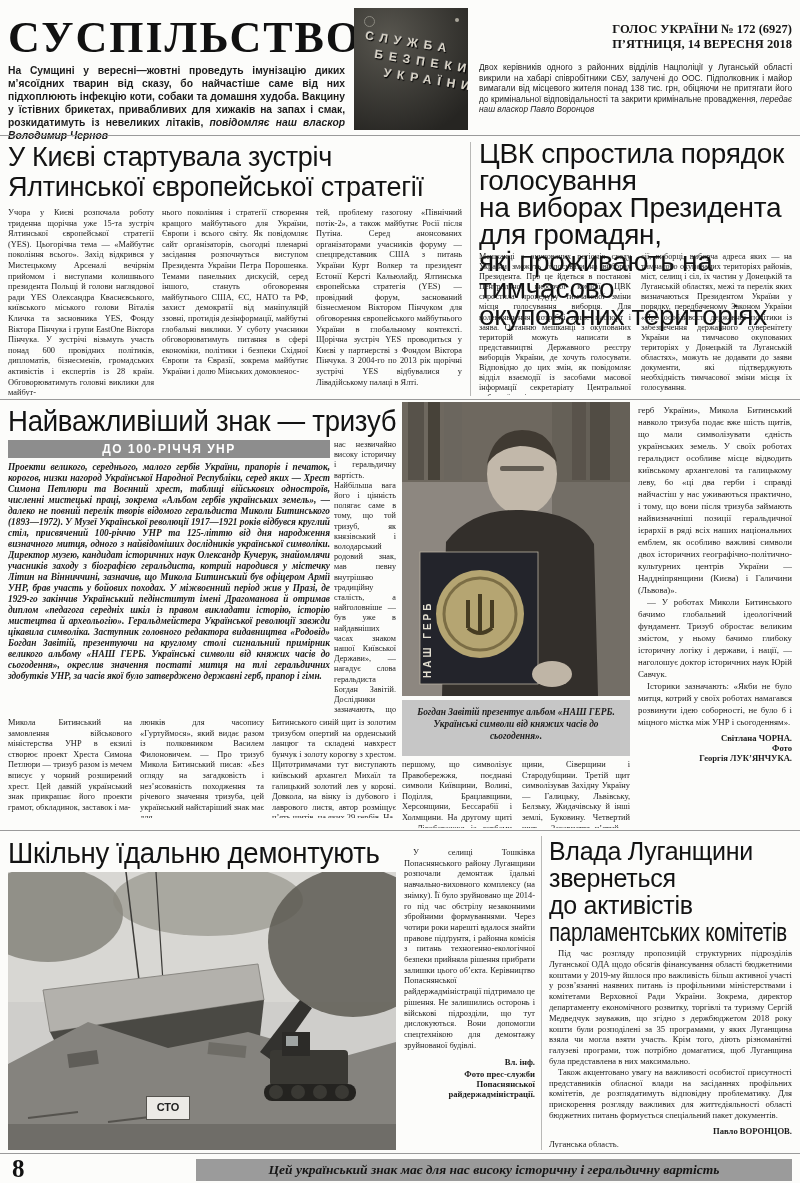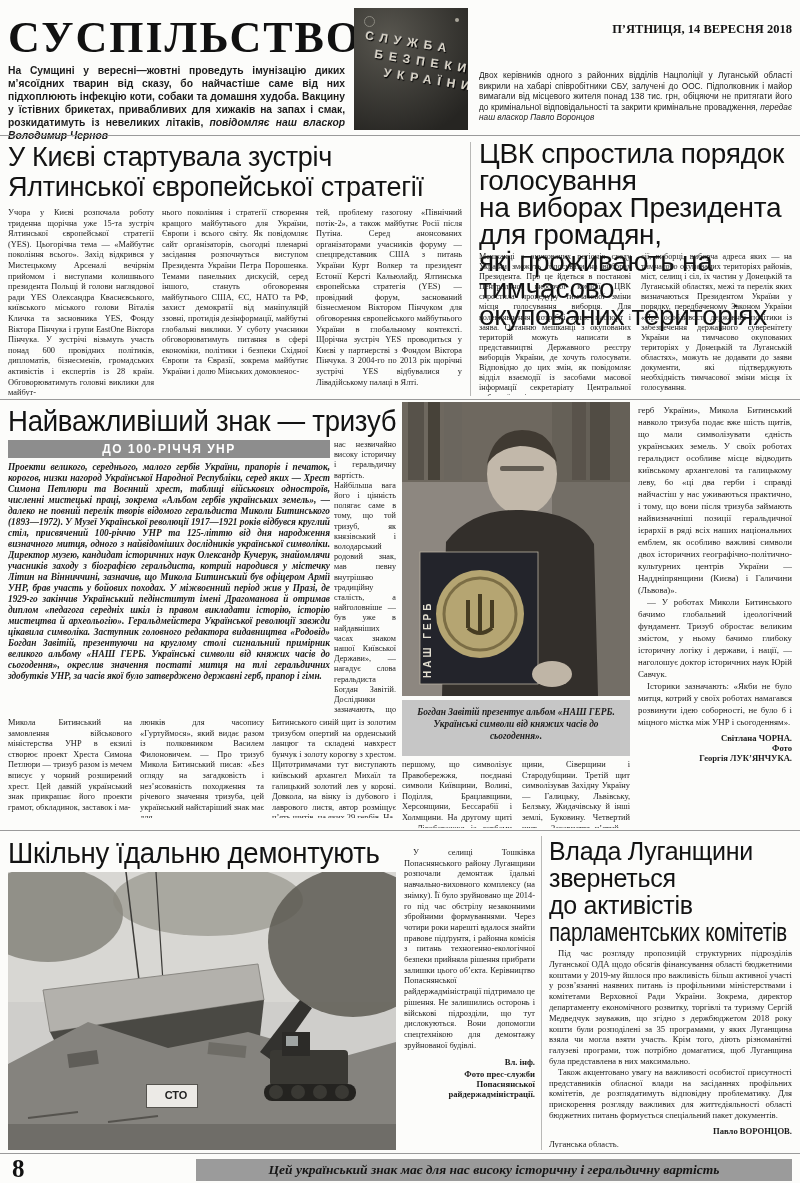--- a/index.html
+++ b/index.html
@@ -4,21 +4,21 @@
 <style>
   html,body{margin:0;padding:0;background:#e8e8e6;}
   .page{position:relative;width:800px;height:1183px;background:#fcfcfa;margin:0 auto;
         font-family:"Liberation Serif",serif;color:#1b1b1b;overflow:hidden;}
   .abs{position:absolute;}
   .hr{position:absolute;height:1px;background:#9a9a9a;}
   .vr{position:absolute;width:1px;background:#b8b8b6;}
   .masthead{font-family:"Liberation Serif",serif;font-weight:bold;font-size:44px;letter-spacing:2px;color:#111;}
   .issue{font-weight:bold;font-size:12.5px;line-height:15px;text-align:right;color:#161616;}
   .brief-left{font-family:"Liberation Sans",sans-serif;font-weight:bold;font-size:10.3px;line-height:13px;text-align:justify;color:#1c1c1c;}
-  .brief-right{font-family:"Liberation Sans",sans-serif;font-size:8.3px;line-height:10.6px;text-align:justify;color:#222;margin-top:8px;}
+  .brief-right{font-family:"Liberation Sans",sans-serif;font-size:8.3px;line-height:10.6px;text-align:justify;color:#222;}
   .hl{font-family:"Liberation Sans",sans-serif;color:#131313;letter-spacing:-0.3px;}
   .body-col{font-size:8.4px;line-height:10.6px;text-align:justify;overflow:hidden;color:#1b1b1b;}
   .small-col{font-size:8.2px;line-height:10.1px;text-align:justify;overflow:hidden;color:#1b1b1b;}
   .p-ind{text-indent:9px;}
   .kicker{background:#8d8d8d;color:#fff;font-family:"Liberation Sans",sans-serif;font-weight:bold;
           font-size:12px;letter-spacing:1.5px;text-align:center;line-height:18px;}
   .lead-italic{font-weight:bold;font-style:italic;font-size:9.3px;line-height:11px;text-align:justify;overflow:hidden;}
   .caption{background:#c6c6c6;font-weight:bold;font-style:italic;font-size:9.4px;line-height:12px;
            text-align:center;padding:6px 8px;box-sizing:border-box;}
   .byline{font-weight:bold;font-size:8.6px;text-align:right;font-family:Liberation Serif, serif;}
@@ -47,20 +47,21 @@
     <div style="position:absolute;left:10px;top:8px;width:9px;height:9px;border:1px solid #8a887f;border-radius:50%;"></div>
     <div style="position:absolute;right:9px;top:10px;width:4px;height:4px;background:#aaa69b;border-radius:50%;"></div>
     <div style="position:absolute;left:6px;top:28px;transform:rotate(9deg);">
       <div class="plate-line" style="margin-left:2px;">СЛУЖБА</div>
       <div class="plate-line" style="margin-left:14px;">БЕЗПЕКИ</div>
       <div class="plate-line" style="margin-left:26px;">УКРАЇНИ</div>
     </div>
   </div>
 
   <div class="abs issue" style="left:480px;top:22px;width:312px;">
+    <div>ГОЛОС УКРАЇНИ № 172 (6927)</div>
     <div>П’ЯТНИЦЯ, 14 ВЕРЕСНЯ 2018</div>
   </div>
 
   <div class="abs brief-left" style="left:8px;top:64px;width:337px;">
     <span>На Сумщині у вересні—жовтні проведуть імунізацію диких м’ясоїдних тварин від сказу, бо найчастіше саме від них підхоплюють інфекцію коти, собаки та домашня худоба. Вакцину у їстівних брикетах, привабливих для хижаків на запах і смак, розкидатимуть із невеликих літаків, </span><i>повідомляє наш власкор Володимир Чернов</i>
   </div>
 
   <div class="abs brief-right" style="left:479px;top:62px;width:313px;">
     <span>Двох керівників одного з районних відділів Нацполіції у Луганській області викрили на хабарі співробітники СБУ, залучені до ООС. Підполковник і майор вимагали від місцевого жителя понад 138 тис. грн, обіцяючи не притягати його до кримінальної відповідальності та закрити кримінальне провадження, </span><i>передає наш власкор Павло Воронцов</i>
   </div>
@@ -162,21 +163,21 @@
       <rect x="278" y="164" width="12" height="10" fill="#9fa4a3"></rect>
       <rect x="256" y="212" width="92" height="17" rx="8" fill="#242320"></rect>
       <circle cx="268" cy="220" r="7" fill="#3a3934"></circle>
         <circle cx="290" cy="220" r="7" fill="#3a3934"></circle>
       <circle cx="312" cy="220" r="7" fill="#3a3934"></circle>
         <circle cx="334" cy="220" r="7" fill="#3a3934"></circle>
       <rect y="252" width="388" height="26" fill="#6f6d68"></rect>
       <line x1="20" y1="246" x2="70" y2="240" stroke="#55534e" stroke-width="2"></line>
       <line x1="100" y1="250" x2="150" y2="244" stroke="#55534e" stroke-width="2"></line>
     </svg>
-    <div class="photo-sign" style="position:absolute;left:138px;top:212px;width:42px;height:22px;padding-left:8px;">СТО</div>
+    <div class="photo-sign" style="position:absolute;left:138px;top:224px;width:42px;height:22px;">СТО</div>
   </div>
 
   <div class="abs" style="left:404px;top:848px;width:131px;height:300px;overflow:hidden;">
     <div class="p-ind" style="font-size:8.4px;line-height:10.7px;text-align:justify;">У селищі Тошківка Попаснянського району Луганщини розпочали демонтаж їдальні навчально-виховного комплексу (на знімку). Її було зруйновано ще 2014-го під час обстрілу незаконними збройними формуваннями. Через чотири роки нарешті вдалося знайти правове підґрунтя, і районна комісія з питань техногенно-екологічної безпеки прийняла рішення прибрати залишки цього об’єкта. Керівництво Попаснянської райдержадміністрації підтримало це рішення. Не залишились осторонь і військові підрозділи, що тут дислокуються. Вони допомогли спецтехнікою для демонтажу зруйнованої будівлі.</div>
     <div class="byline" style="margin-top:6px;">Вл. інф.</div>
     <div class="byline" style="margin-top:2px;">Фото прес-служби Попаснянської райдержадміністрації.</div>
   </div>
 
   <div class="vr" style="left:541px;top:836px;height:314px;"></div>
 

